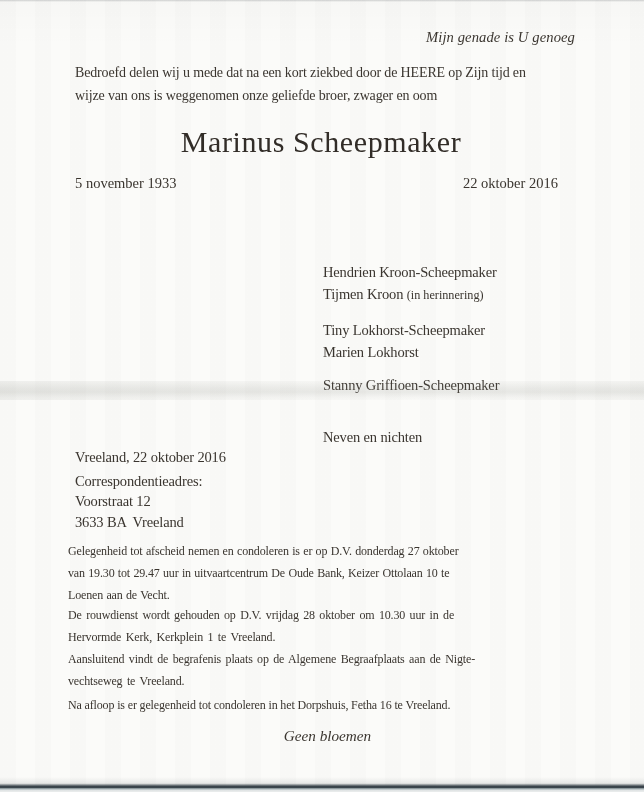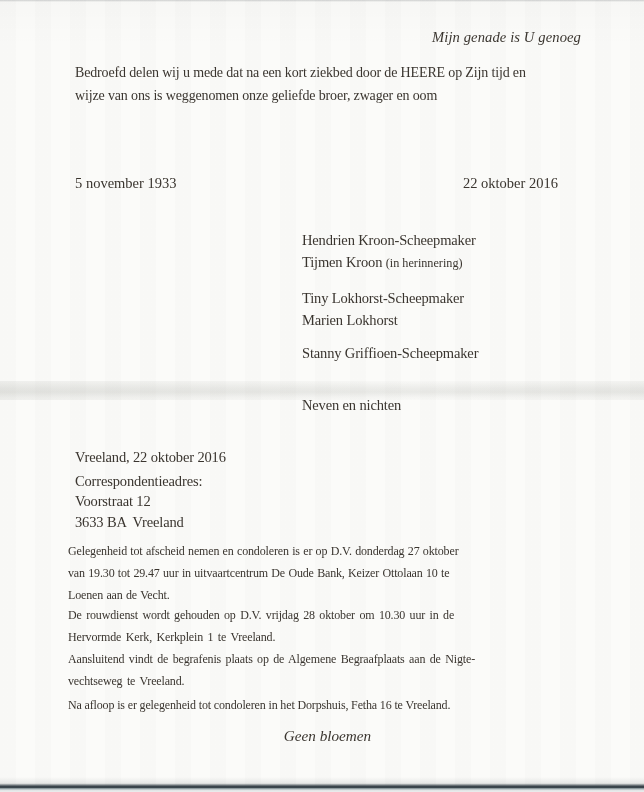--- a/index.html
+++ b/index.html
@@ -53,21 +53,21 @@
         rgba(150,152,144,0.04) 85%,
         rgba(150,152,144,0) 100%);
   }
   .line {
     display: block;
     white-space: pre;
     letter-spacing: -0.15px;
   }
   .motto {
     position: absolute;
-    top: 29px; left: 93px; width: 488px;
+    top: 29px; left: 87px; width: 488px;
     text-align: right;
     font-style: italic;
     font-size: 14.6px;
     letter-spacing: 0.1px;
   }
   .intro {
     position: absolute;
     top: 62px; left: 75px; width: 492px;
     font-size: 14px;
     line-height: 22.5px;
@@ -82,23 +82,24 @@
   }
   .dates-row {
     position: absolute;
     top: 175px; left: 75px; width: 483px;
     display: flex;
     justify-content: space-between;
     font-size: 14.5px;
   }
   .family-col {
     position: absolute;
-    left: 302px;
+    left: 323px;
     font-size: 14.5px;
     line-height: 22px;
+    margin-top: 32px;
   }
   .fg1 { top: 229px; }
   .fg2 { top: 287px; }
   .fg3 { top: 342px; }
   .fg-relatives { top: 394px; }
   .memorial-note {
     font-size: 12.2px;
     letter-spacing: 0;
   }
   .dateline-block {
@@ -132,20 +133,21 @@
 
   <div class="scan-top-edge"></div>
 
   <div class="motto">Mijn genade is U genoeg</div>
 
   <div class="intro">
     <span class="line">Bedroefd delen wij u mede dat na een kort ziekbed door de HEERE op Zijn tijd en</span>
     <span class="line">wijze van ons is weggenomen onze geliefde broer, zwager en oom</span>
   </div>
 
+  <div class="deceased-name">Marinus Scheepmaker</div>
 
   <div class="dates-row">
     <span>5 november 1933</span>
     <span>22 oktober 2016</span>
   </div>
 
   <div class="family-col fg1">
     <span class="line">Hendrien Kroon-Scheepmaker</span>
     <span class="line"><span>Tijmen Kroon</span> <span class="memorial-note">(in herinnering)</span></span>
   </div>

